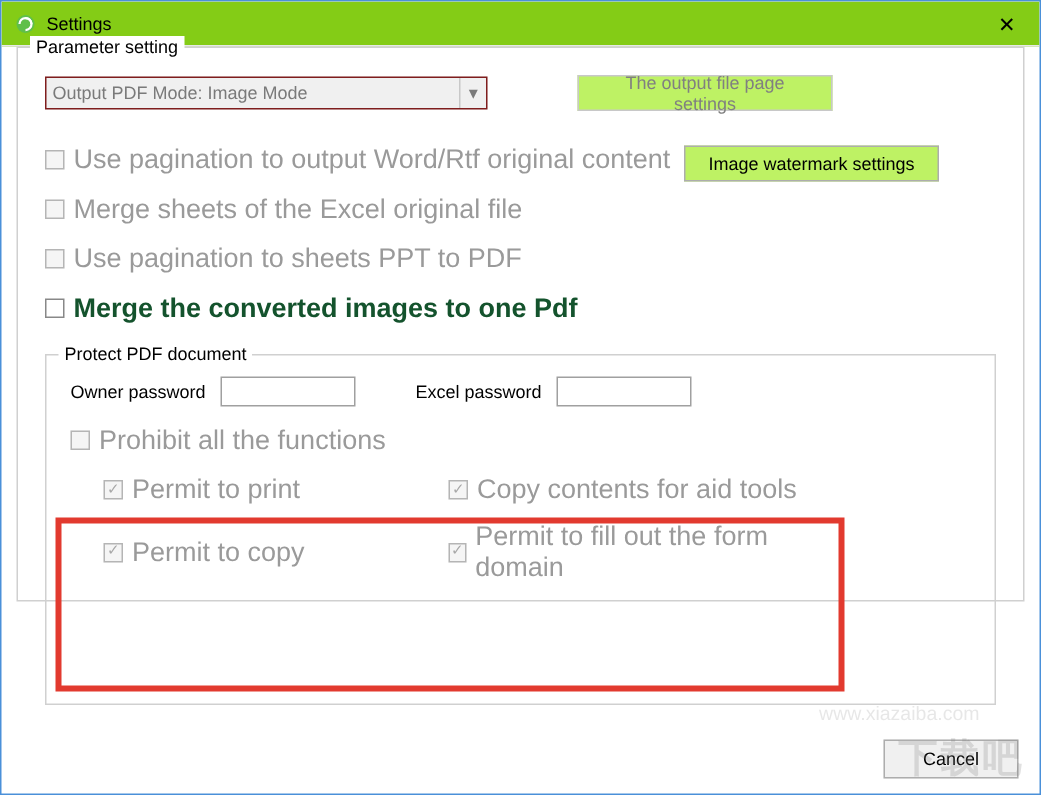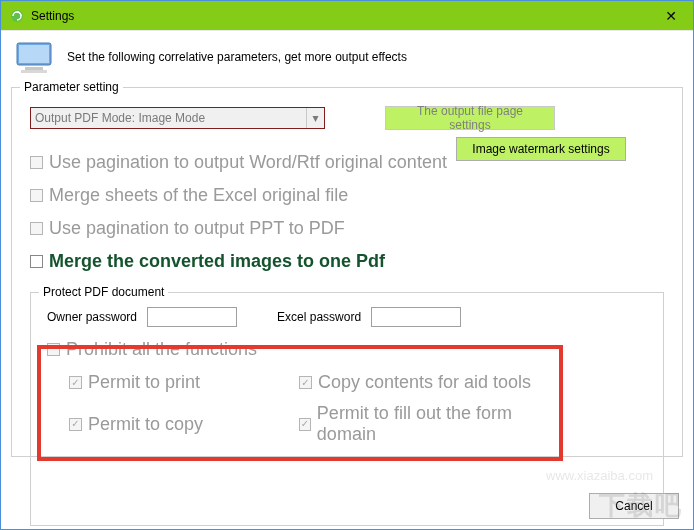--- a/index.html
+++ b/index.html
@@ -59,60 +59,49 @@
       <svg width="16" height="16" viewBox="0 0 16 16">
           <circle cx="8" cy="8" r="6" fill="#5fbf4a"></circle>
           <path d="M4 8 A4 4 0 0 1 12 8" stroke="#fff" stroke-width="1.5" fill="none"></path>
           <path d="M8 4 A4 4 0 0 1 8 12" stroke="#fff" stroke-width="1.5" fill="none"></path>
         </svg>
     </span>
     <span class="title">Settings</span>
     <span class="close">✕</span>
   </div>
 
-  <div class="header-row">
-    <span class="monitor-icon">
-      <svg width="42" height="34" viewBox="0 0 42 34">
-        <rect x="2" y="2" width="34" height="22" rx="2" fill="#6aa8e8" stroke="#5078a8"></rect>
-        <rect x="4" y="4" width="30" height="18" fill="#b8d8f8"></rect>
-        <rect x="10" y="26" width="18" height="3" fill="#c8c8c8"></rect>
-        <rect x="6" y="29" width="26" height="3" fill="#d8d8d8"></rect>
-      </svg>
-    </span>
-    <span class="header-text">Set the following correlative parameters, get more output effects</span>
-  </div>
 
   <div class="fieldset" style="height:370px;">
     <span class="legend">Parameter setting</span>
 
     <div class="top-row">
       <div class="dropdown">
         <span>Output PDF Mode: Image Mode</span>
         <span class="arrow">▾</span>
       </div>
       <div style="display:flex; flex-direction:column; gap:16px;">
         <button class="btn disabled" style="width:170px;">The output file page settings</button>
       </div>
     </div>
 
-    <div style="position:absolute; left:420px; top:49px;padding-left:24px;">
+    <div style="position:absolute; left:420px; top:65px;padding-left:24px;">
       <button class="btn" style="width:170px;">Image watermark settings</button>
     </div>
 
     <div class="cb-row">
       <span class="cb disabled"></span>
       <span class="lbl disabled">Use pagination to output Word/Rtf original content</span>
     </div>
     <div class="cb-row">
       <span class="cb disabled"></span>
       <span class="lbl disabled">Merge sheets of the Excel original file</span>
     </div>
     <div class="cb-row">
       <span class="cb disabled"></span>
-      <span class="lbl disabled">Use pagination to output PPT to PDF</span>
+      <span class="lbl disabled">Use pagination to sheets PPT to PDF</span>
     </div>
     <div class="cb-row">
       <span class="cb"></span>
       <span class="lbl black bold">Merge the converted images to one Pdf</span>
     </div>
 
     <div class="inner-fieldset">
       <span class="legend">Protect PDF document</span>
 
       <div class="pw-row">

